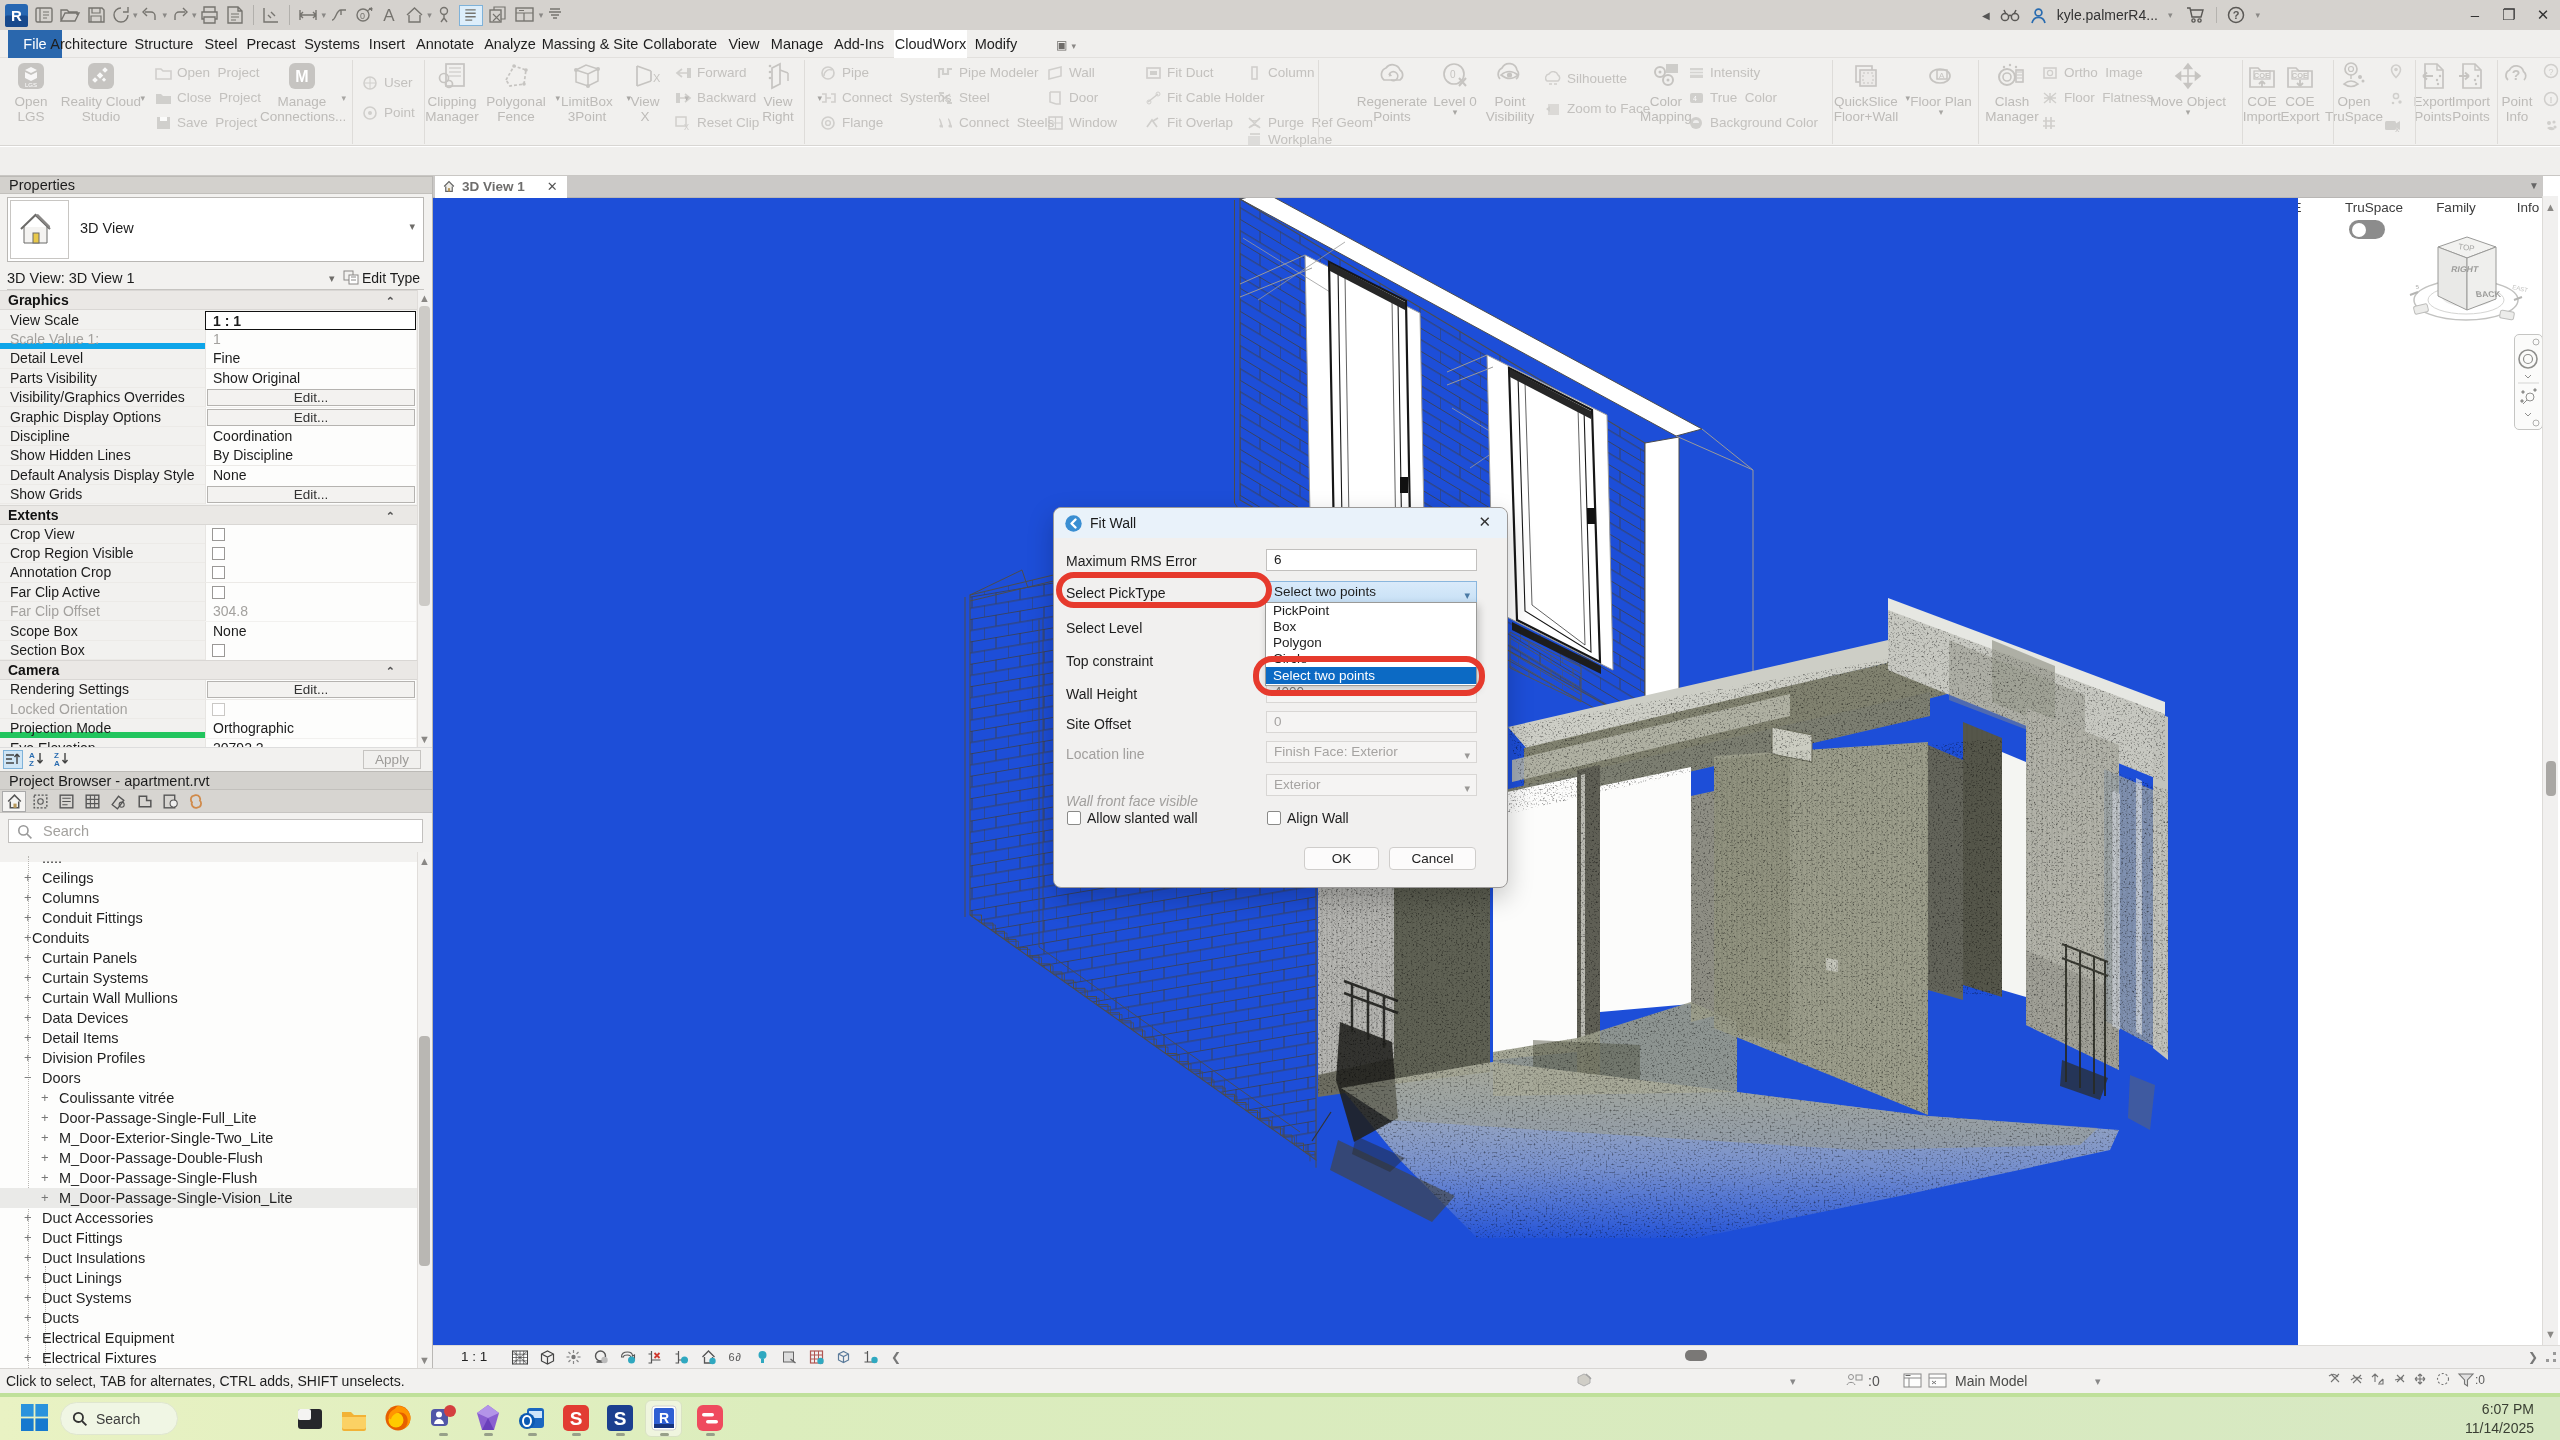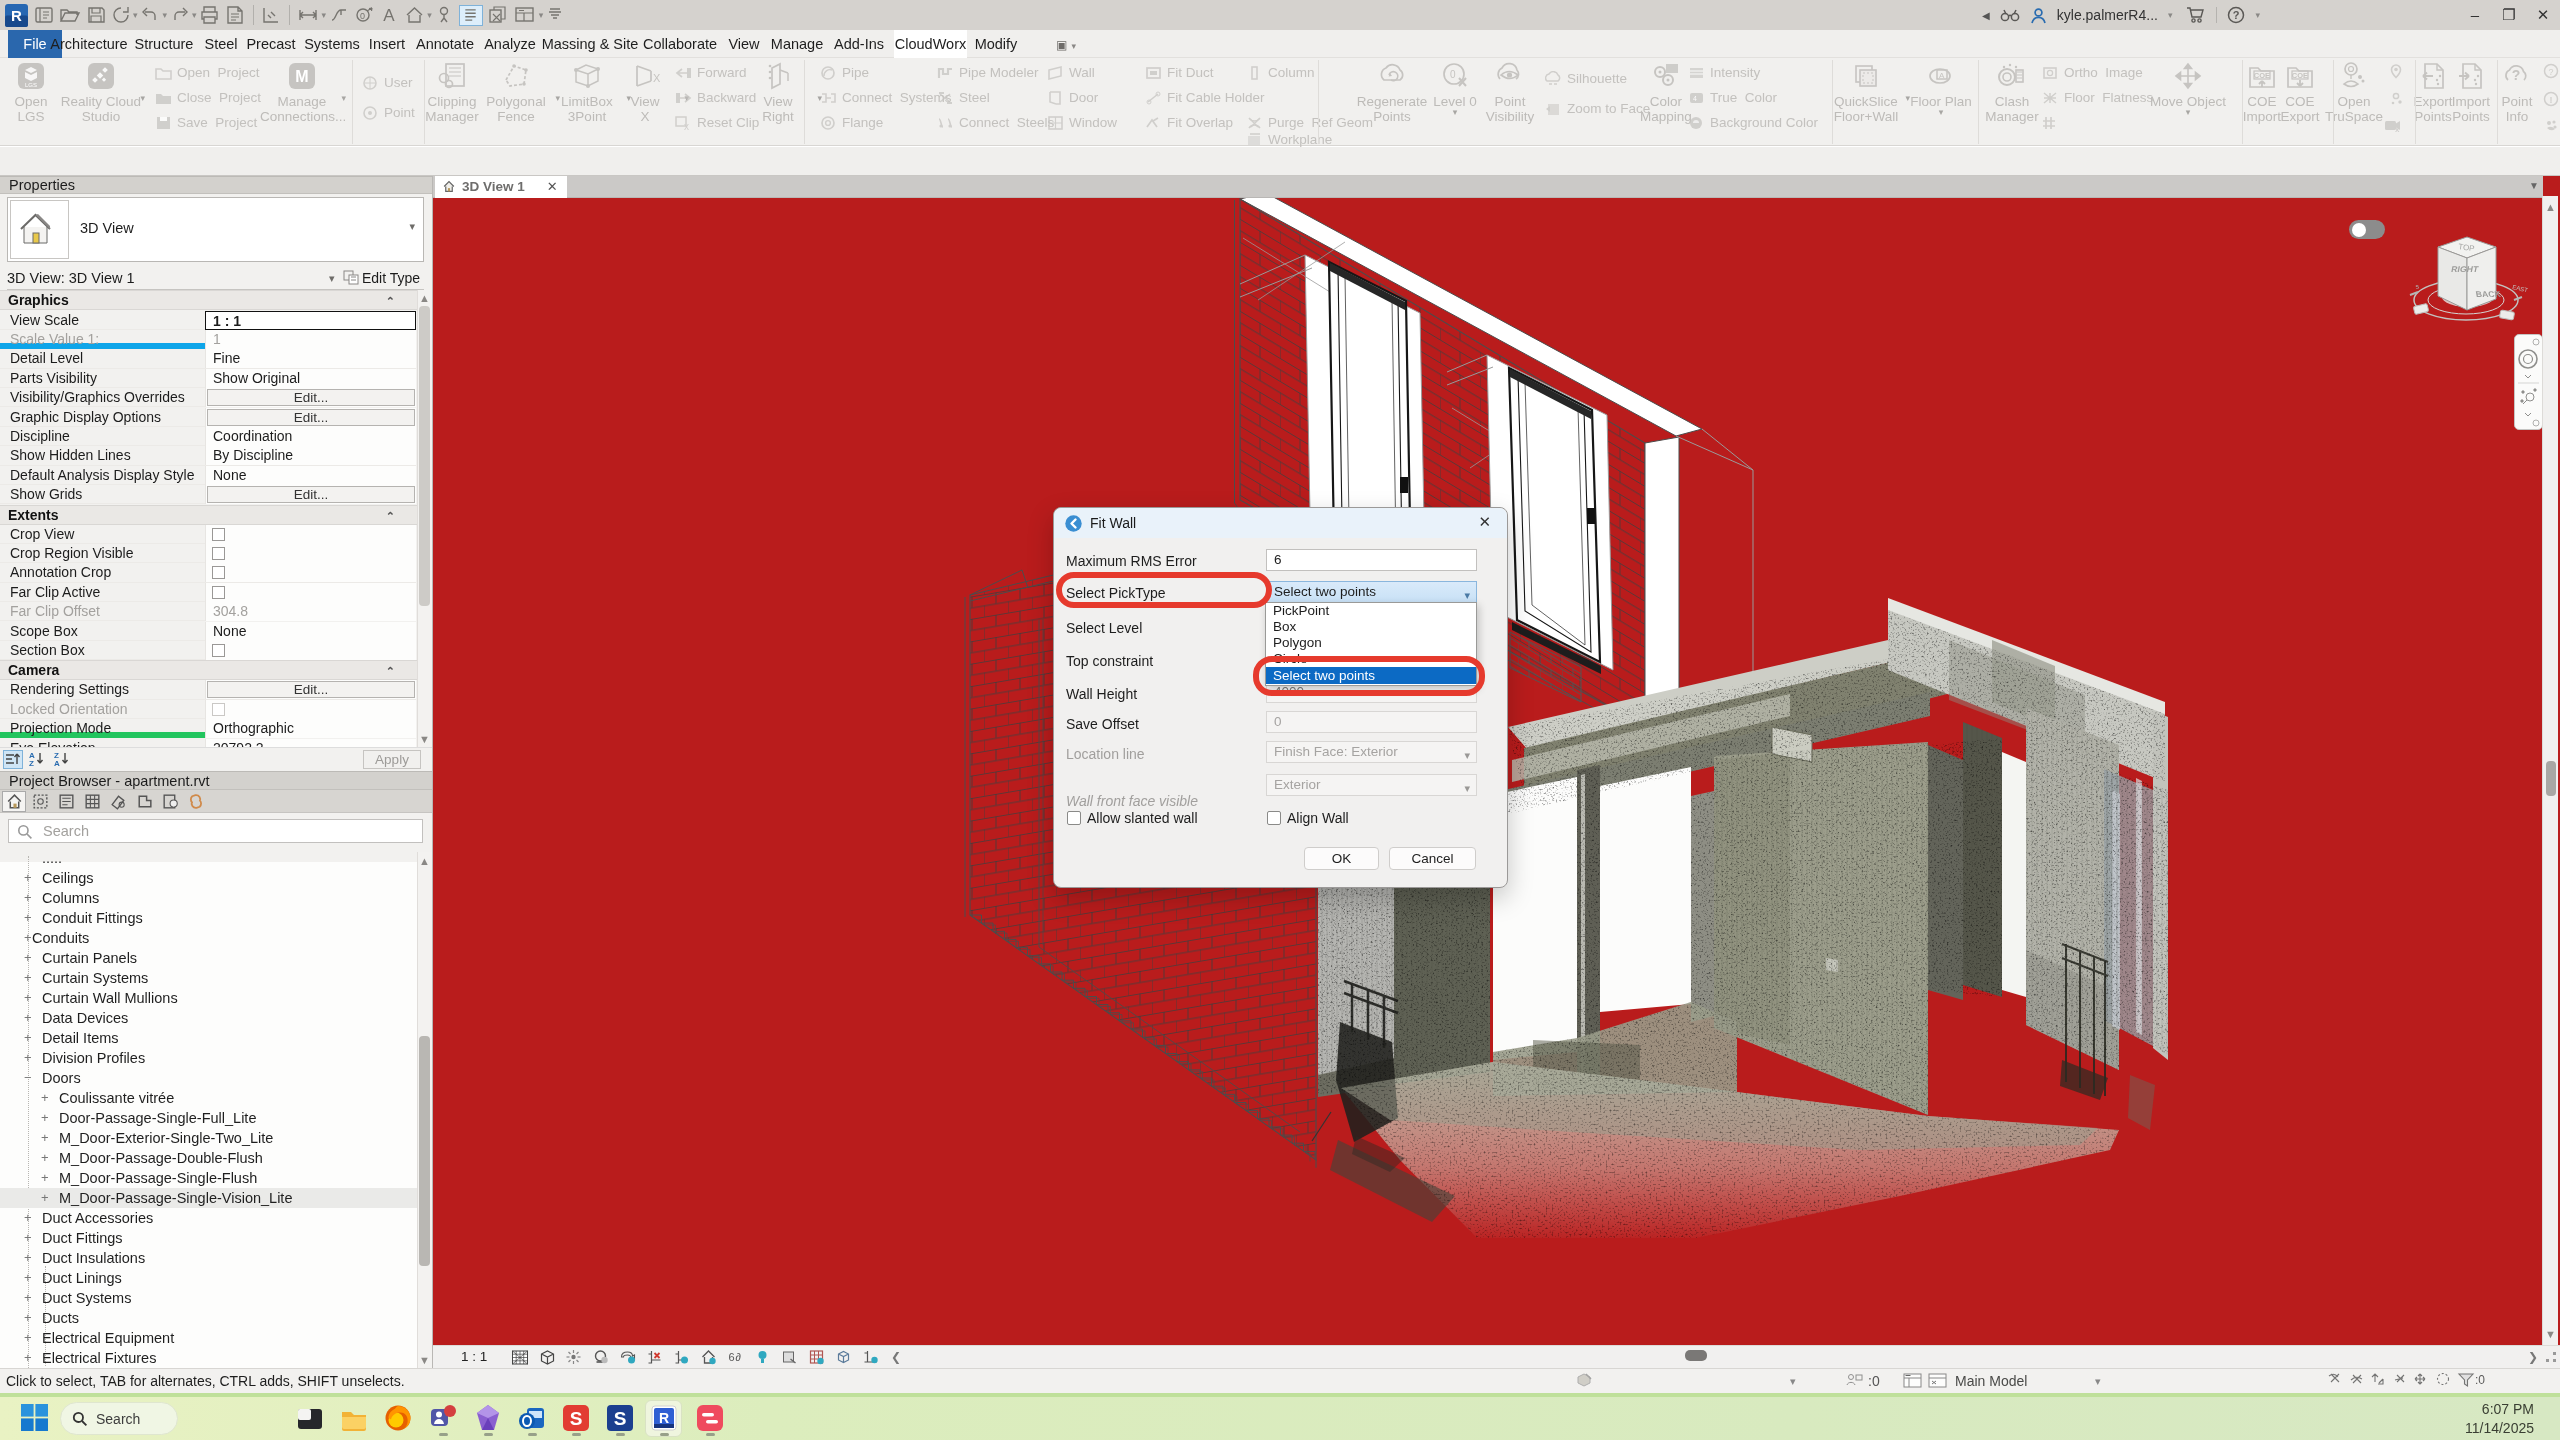--- a/index.html
+++ b/index.html
@@ -47,21 +47,21 @@
 .gray { color:#a3a19e; }
 .scrolltrack { position:absolute; background:#f3f2f0; border-left:1px solid #e0ddda; }
 .scrollthumb { position:absolute; background:#cdcbc7; border-radius:4px; }
 .sarrow { position:absolute; color:#8a8885; font-size:11px; text-align:center; width:100%; }
 
 
 .titem { position:absolute; left:0; width:417px; height:20px; font-size:14.5px; color:#1f1f1f; line-height:20px; white-space:nowrap; }
 .texp { position:absolute; width:9px; height:9px; color:#777; font-size:13px; line-height:9px; }
 
 
-#canvasarea { left:433px; top:176px; width:2127px; height:1192px; background:#b91c1c;text-decoration:underline; }
+#canvasarea { left:433px; top:176px; width:1865px; height:1192px; background:#1d4ed8;text-decoration:underline; }
 #tabbar { position:absolute; left:0px; top:0px; width:2110px; height:22px; background:#cbc9c7; border-bottom:1px solid #b9b7b5; }
 #vtab { position:absolute; left:2px; top:0; width:132px; height:22px; background:#fff; font-size:13.5px; color:#6e6d6c; font-weight:bold; line-height:21px; }
 
 
 #fitwall { left:1053px; top:507px; width:455px; height:381px; background:#f1f0ef; border:1px solid #9b9998; border-radius:8px; box-shadow:0 10px 26px rgba(0,0,0,.22); }
 #fwtitle { position:absolute; left:0; top:0; right:0; height:30px; background:#e9f2fa; border-radius:8px 8px 0 0; }
 .fwlab { position:absolute; left:12px; font-size:14px; color:#1d1d1d; white-space:nowrap; }
 .fwlabg { position:absolute; left:12px; font-size:14px; color:#a19f9d; white-space:nowrap; }
 .fwinput { position:absolute; left:212px; width:211px; height:22px; background:#fff; border:1px solid #c2c0be; font-size:13.5px; color:#1d1d1d; padding-left:7px; line-height:20px; }
 .fwdis { background:#f5f4f3; border:1px solid #d8d6d4; color:#a5a3a1; }
@@ -1127,21 +1127,21 @@
           <path d="M10.5 4.5 L6.5 8.5 L10.5 12.5" fill="none" stroke="#fff" stroke-width="2.4" stroke-linecap="round" stroke-linejoin="round"></path>
         </svg>
         <span style="position:absolute;left:36px;top:7px;font-size:14px;color:#1b1b1b;">Fit Wall</span>
         <span style="position:absolute;right:16px;top:5px;font-size:15px;color:#333;">✕</span>
       </div>
       <div class="fwlab" style="top:45px;">Maximum RMS Error</div>
       <div class="fwlab" style="top:77px;">Select PickType</div>
       <div class="fwlab" style="top:112px;">Select Level</div>
       <div class="fwlab" style="top:145px;">Top constraint</div>
       <div class="fwlab" style="top:178px;">Wall Height</div>
-      <div class="fwlab" style="top:208px;">Save Offset</div>
+      <div class="fwlab" style="top:208px;">Site Offset</div>
       <div class="fwlabg" style="top:238px;">Location line</div>
       <div class="fwlabg" style="top:285px;font-style:italic;">Wall front face visible</div>
       <div class="fwinput" style="top:41px;">6</div>
       <div class="fwinput fwdis" style="top:173px;color:#7a7a78;">4000</div>
       <div class="fwinput fwdis" style="top:203px;">0</div>
       <div class="fwinput fwdis" style="top:233px;">Finish Face: Exterior<span class="fwchev">▾</span></div>
       <div class="fwinput fwdis" style="top:266px;">Exterior<span class="fwchev">▾</span></div>
       <div class="fwinput" style="top:73px;background:linear-gradient(#d9eafa,#c8e1f6);border:1px solid #8ab6dd;">Select two points<span class="fwchev" style="color:#4a7aa5;">▾</span></div>
       <div style="position:absolute;left:13px;top:303px;width:14px;height:14px;background:#fff;border:1px solid #8a8a88;border-radius:2px;"></div>
       <div class="fwlab" style="left:33px;top:302px;">Allow slanted wall</div>

